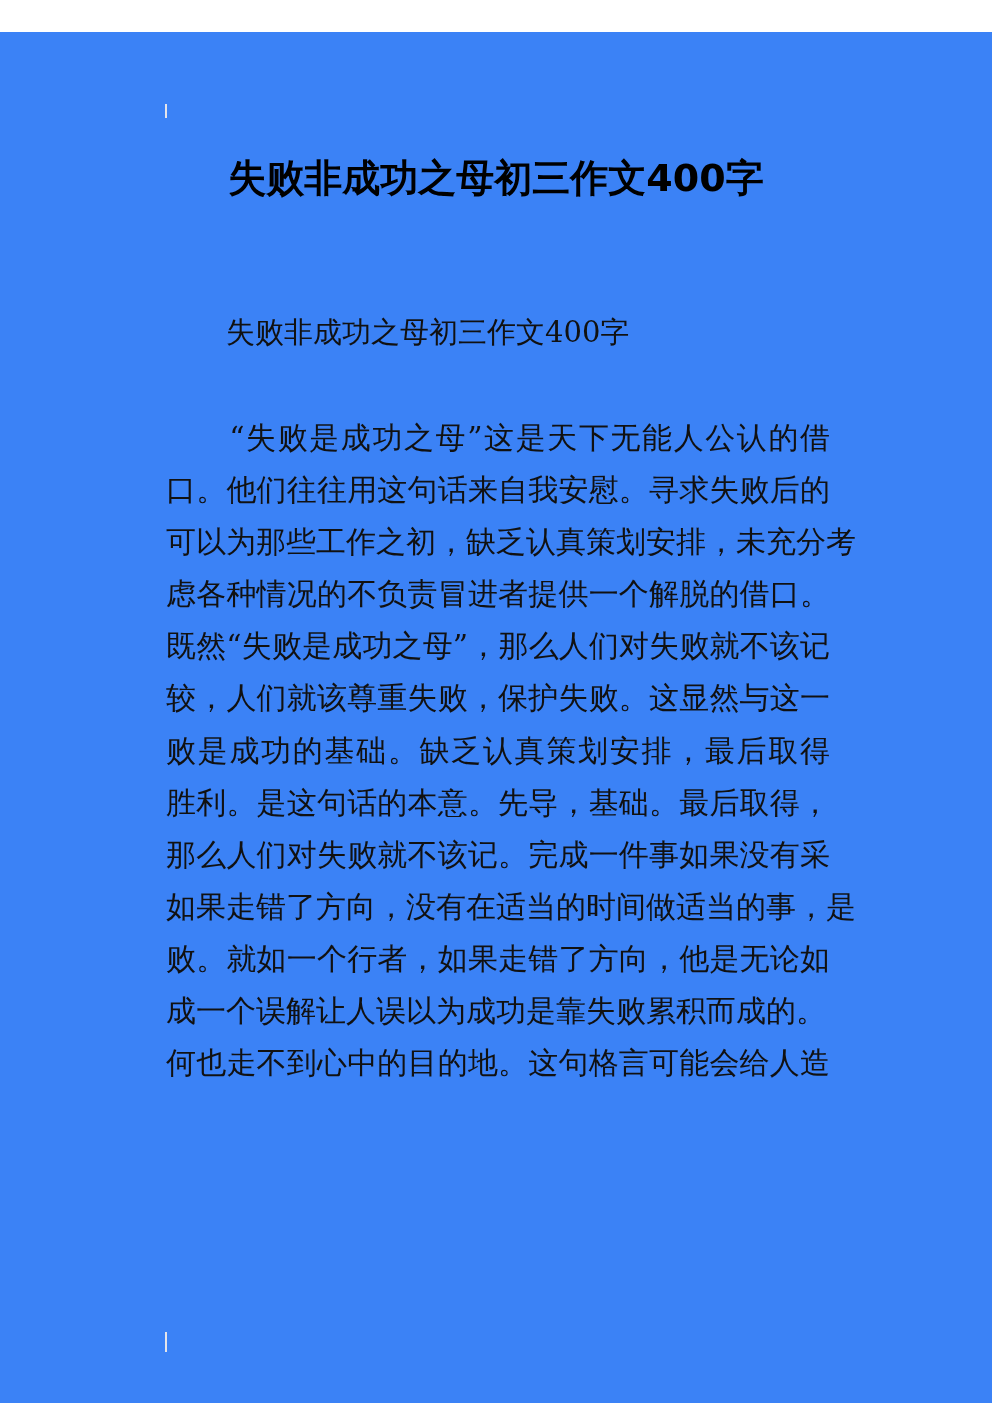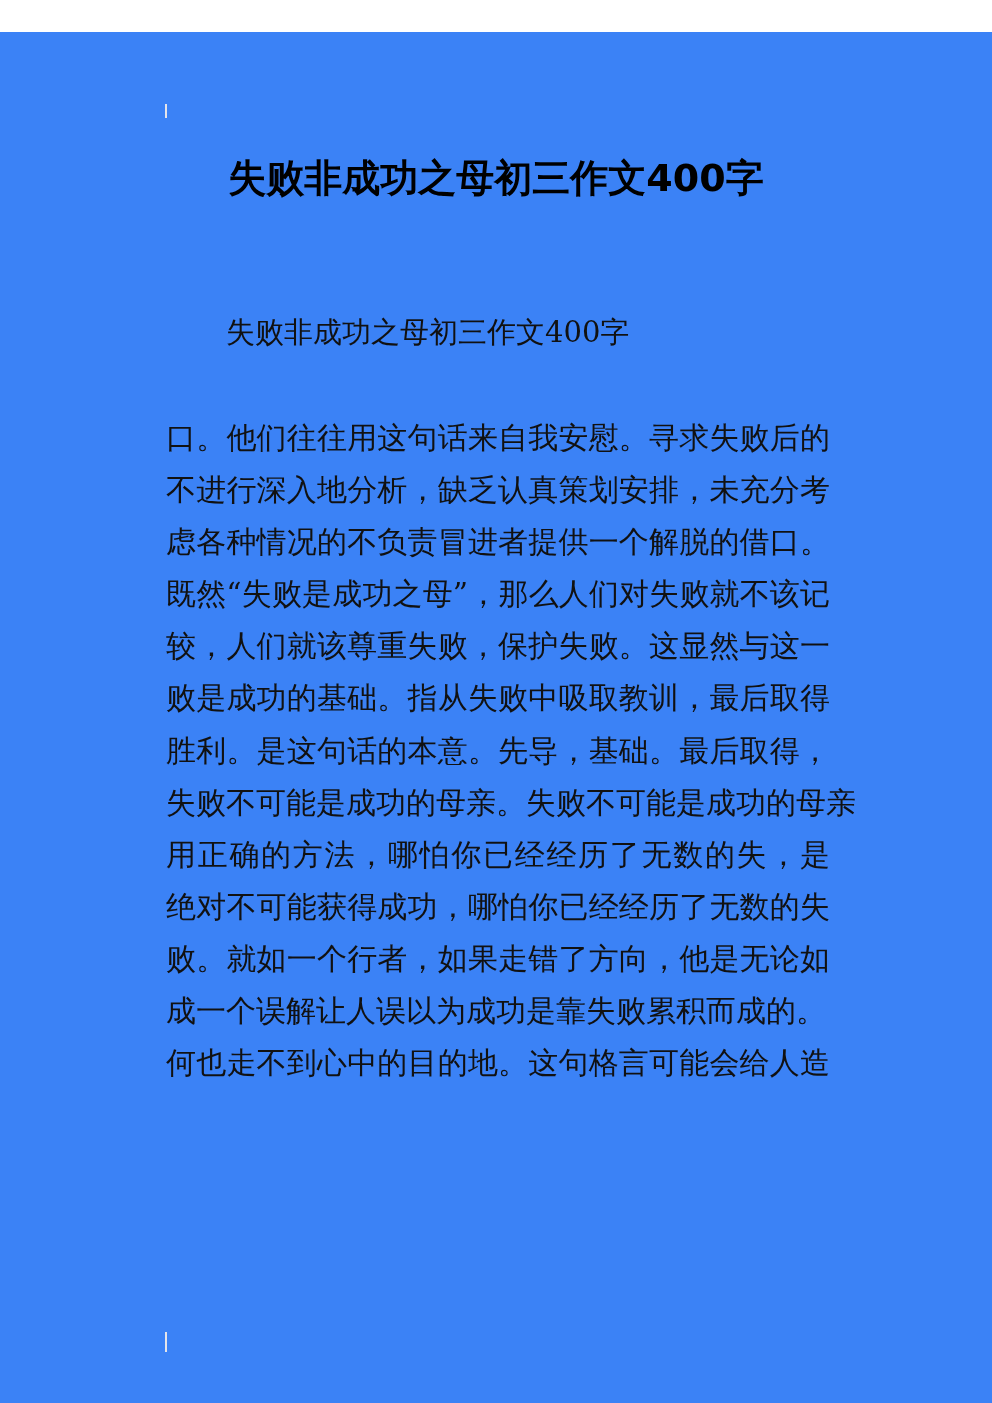--- a/index.html
+++ b/index.html
@@ -32,29 +32,29 @@
 <body>
 
 <div class="page">
   <div class="corner-mark top"></div>
 
   <h1 class="title" style="margin:0;">失败非成功之母初三作文400字</h1>
 
   <div class="subtitle">失败非成功之母初三作文400字</div>
 
   <div class="body-text">
+    <span class="line">　　“失败是成功之母”这是天下无能人公认的借</span>
     <span class="line">口。他们往往用这句话来自我安慰。寻求失败后的</span>
-    <span class="line">不进行深入地分析，缺乏认真策划安排，未充分考</span>
+    <span class="line">可以为那些工作之初，缺乏认真策划安排，未充分考</span>
     <span class="line">虑各种情况的不负责冒进者提供一个解脱的借口。</span>
     <span class="line">既然“失败是成功之母”，那么人们对失败就不该记</span>
     <span class="line">较，人们就该尊重失败，保护失败。这显然与这一</span>
-    <span class="line">败是成功的基础。指从失败中吸取教训，最后取得</span>
+    <span class="line">败是成功的基础。缺乏认真策划安排，最后取得</span>
     <span class="line">胜利。是这句话的本意。先导，基础。最后取得，</span>
-    <span class="line">失败不可能是成功的母亲。失败不可能是成功的母亲</span>
-    <span class="line">用正确的方法，哪怕你已经经历了无数的失，是</span>
-    <span class="line">绝对不可能获得成功，哪怕你已经经历了无数的失</span>
+    <span class="line">那么人们对失败就不该记。完成一件事如果没有采</span>
+    <span class="line">如果走错了方向，没有在适当的时间做适当的事，是</span>
     <span class="line">败。就如一个行者，如果走错了方向，他是无论如</span>
     <span class="line last">成一个误解让人误以为成功是靠失败累积而成的。</span>
     <span class="line">何也走不到心中的目的地。这句格言可能会给人造</span>
   </div>
 
   <div class="corner-mark bottom"></div>
 </div>
 
 </body></html>

